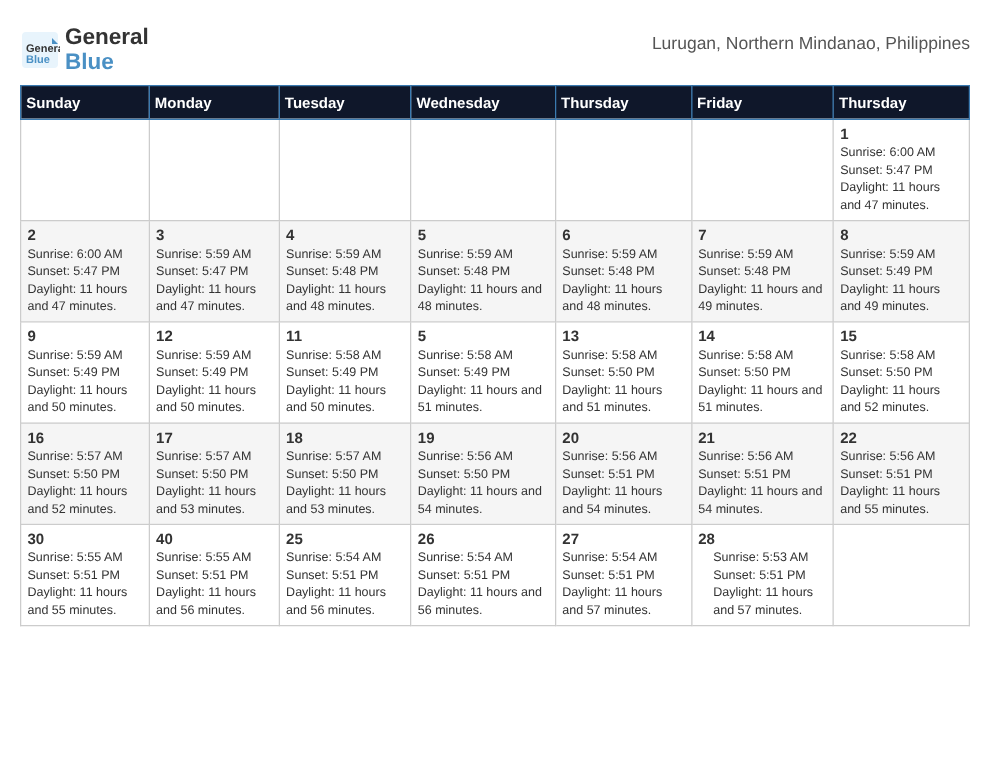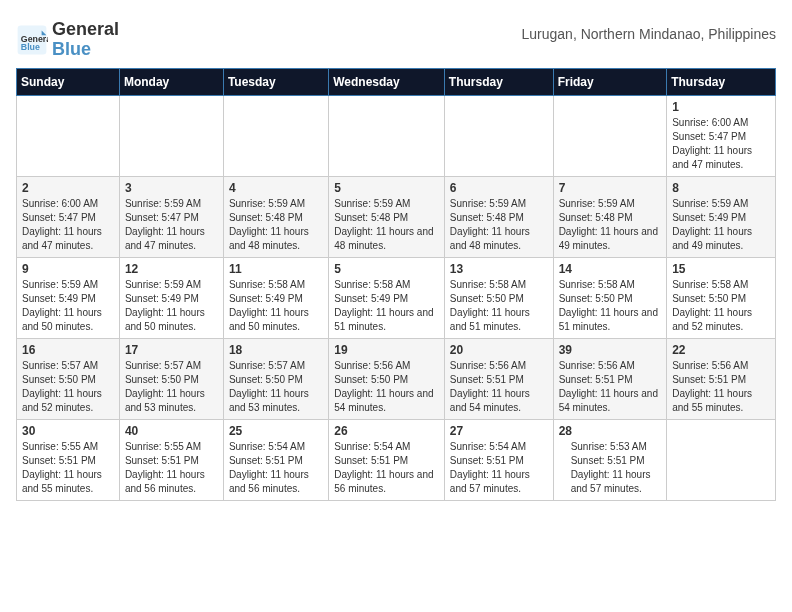--- a/index.html
+++ b/index.html
@@ -251,21 +251,21 @@
 Sunset: 5:50 PM
 Daylight: 11 hours and 54 minutes.</div>
         </td>
         <td>
           <span class="day-num">20</span>
           <div class="day-info" style="white-space: pre-line;">Sunrise: 5:56 AM
 Sunset: 5:51 PM
 Daylight: 11 hours and 54 minutes.</div>
         </td>
         <td>
-          <span class="day-num">39</span>
+          <span class="day-num">21</span>
           <div class="day-info" style="white-space: pre-line;">Sunrise: 5:56 AM
 Sunset: 5:51 PM
 Daylight: 11 hours and 54 minutes.</div>
         </td>
         <td>
           <span class="day-num">22</span>
           <div class="day-info" style="white-space: pre-line;">Sunrise: 5:56 AM
 Sunset: 5:51 PM
 Daylight: 11 hours and 55 minutes.</div>
         </td>

